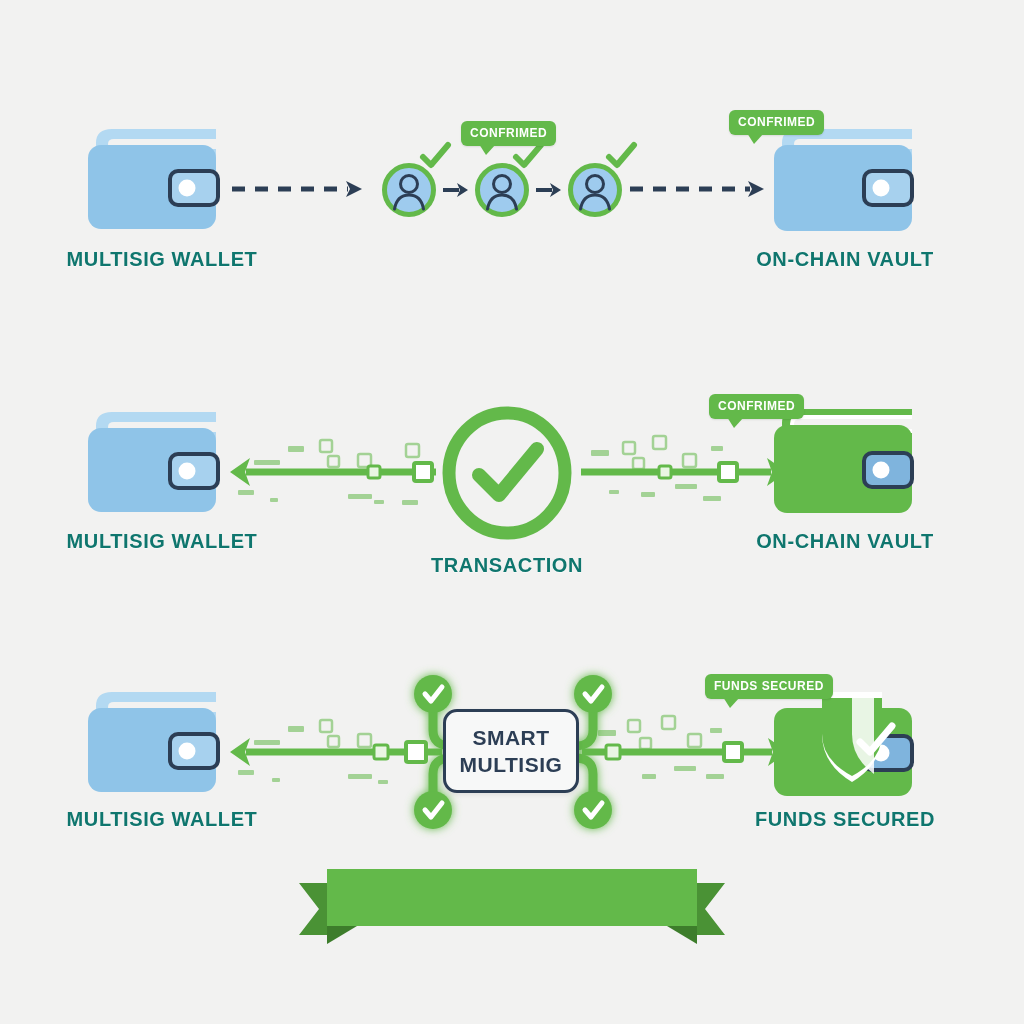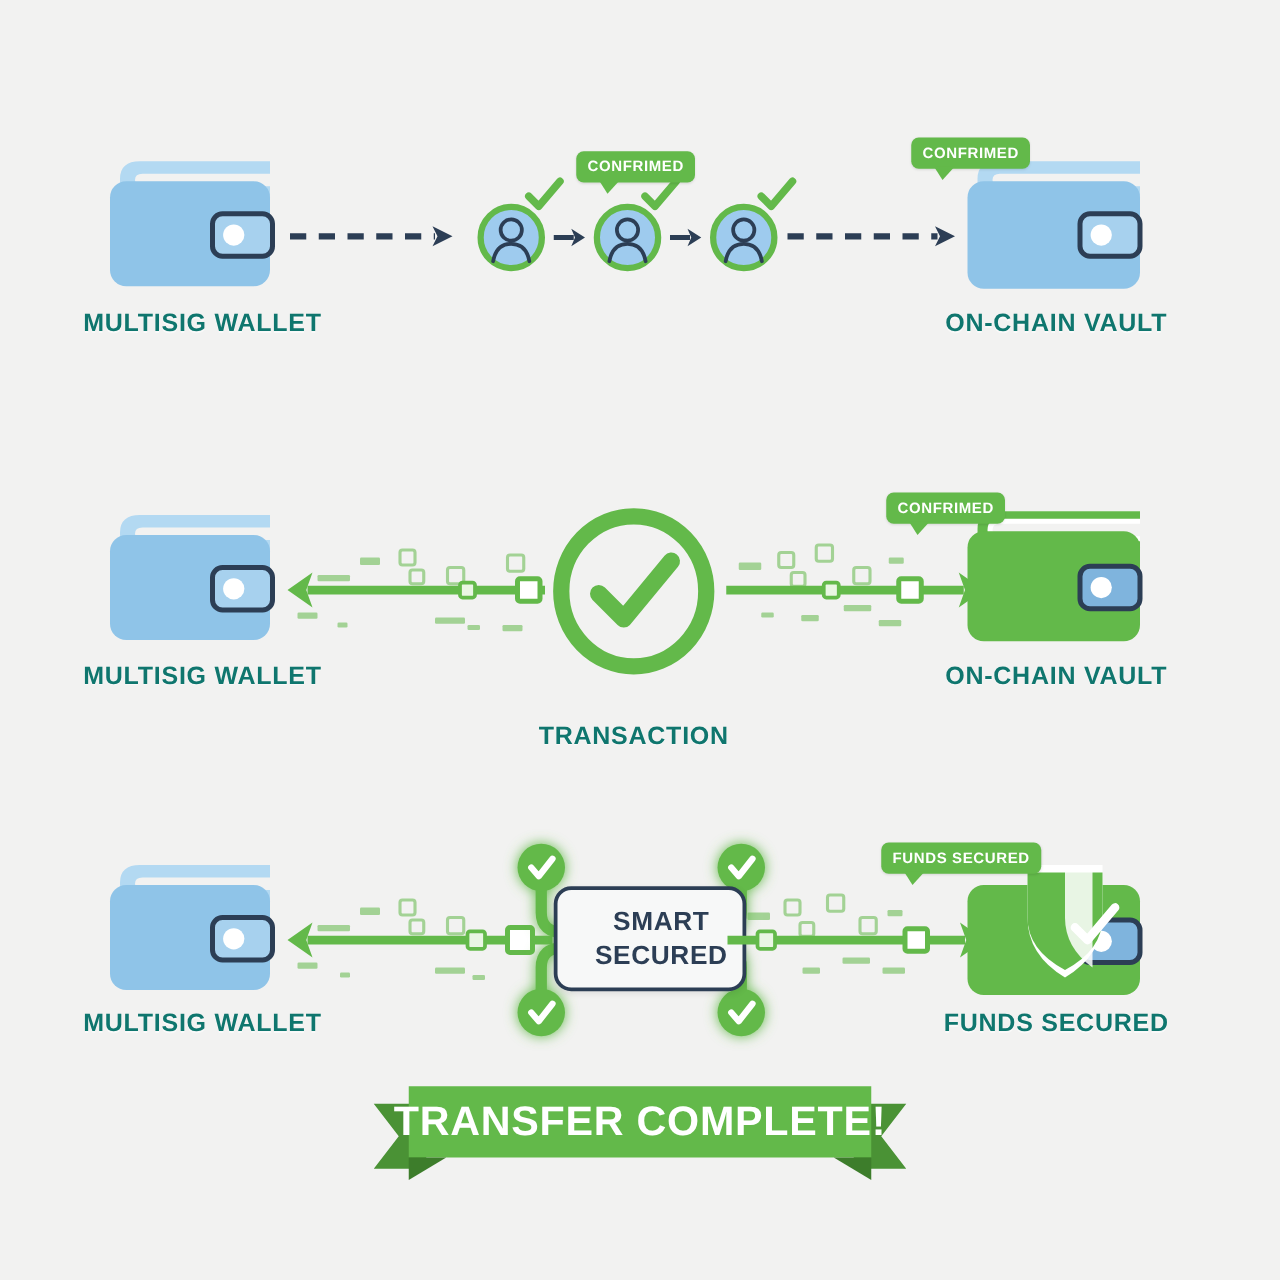--- a/index.html
+++ b/index.html
@@ -74,21 +74,20 @@
     color: #2c3e55;
     font-weight: bold;
     font-size: 21px;
     letter-spacing: 0.5px;
     display: flex;
     align-items: center;
     justify-content: center;
     text-align: center;
     line-height: 27px;
     box-shadow: 0 2px 5px rgba(0,0,0,0.08);
-    padding-left: 18px;
   }
   svg { display: block; overflow: visible; }
   .ribbon-wrap { position: absolute; }
   .ribbon-text {
     position: absolute;
     left: 0; top: 0;
     width: 100%;
     text-align: center;
     color: #ffffff;
     font-weight: bold;
@@ -227,21 +226,21 @@
         <rect x="140" y="34" width="12" height="12" rx="2" fill="#e9f6e3" stroke="#63b94a" stroke-width="3"></rect>
       </svg>
     </div>
 
     <div class="node" style="left:437px; top:405px;">
       <svg width="140" height="136" viewBox="0 0 140 136">
         <ellipse cx="70" cy="68" rx="58" ry="60" fill="none" stroke="#63b94a" stroke-width="13"></ellipse>
         <path d="M42 70 L62 90 L100 44" fill="none" stroke="#63b94a" stroke-width="14" stroke-linecap="round" stroke-linejoin="round"></path>
       </svg>
     </div>
-    <div class="label two-line" style="left:507px; top:576px;">
+    <div class="label two-line" style="left:507px; top:552px;">
       <div>TRANSACTION</div>
     </div>
 
     <div class="node" style="left:575px; top:432px;">
       <svg width="215" height="76" viewBox="0 0 215 76">
         <g opacity="0.55" fill="#63b94a">
           <rect x="16" y="18" width="18" height="6" rx="1"></rect>
           <rect x="48" y="10" width="12" height="12" rx="2" fill="none" stroke="#63b94a" stroke-width="2.5"></rect>
           <rect x="78" y="4" width="13" height="13" rx="2" fill="none" stroke="#63b94a" stroke-width="2.5"></rect>
           <rect x="58" y="26" width="11" height="11" rx="2" fill="none" stroke="#63b94a" stroke-width="2.5"></rect>
@@ -331,21 +330,21 @@
           <path d="M180 22 L186 29 L197 15"></path>
           <path d="M20 138 L26 145 L37 131"></path>
           <path d="M180 138 L186 145 L197 131"></path>
         </g>
       </svg>
     </div>
 
     <div class="sc-box" style="left:443px; top:709px; width:130px; height:78px;">
       <div>
         <div>SMART</div>
-        <div>SECURED</div>
+        <div>MULTISIG</div>
       </div>
     </div>
 
     <div class="node" style="left:578px; top:712px;">
       <svg width="212" height="76" viewBox="0 0 212 76">
         <g opacity="0.55" fill="#63b94a">
           <rect x="20" y="18" width="18" height="6" rx="1"></rect>
           <rect x="50" y="8" width="12" height="12" rx="2" fill="none" stroke="#63b94a" stroke-width="2.5"></rect>
           <rect x="84" y="4" width="13" height="13" rx="2" fill="none" stroke="#63b94a" stroke-width="2.5"></rect>
           <rect x="62" y="26" width="11" height="11" rx="2" fill="none" stroke="#63b94a" stroke-width="2.5"></rect>
@@ -379,16 +378,15 @@
   </div>
 
   <div class="ribbon-wrap" style="left:283px; top:852px; width:458px; height:92px;">
     <svg width="458" height="92" viewBox="0 0 458 92">
       <path d="M16 31 L58 31 L58 83 L16 83 L36 57 Z" fill="#4a9235"></path>
       <path d="M442 31 L400 31 L400 83 L442 83 L422 57 Z" fill="#4a9235"></path>
       <path d="M44 17 L414 17 L414 74 L44 74 Z" fill="#63b94a"></path>
       <path d="M44 74 L74 74 L44 92 Z" fill="#3d7d2b"></path>
       <path d="M414 74 L384 74 L414 92 Z" fill="#3d7d2b"></path>
     </svg>
-    <div class="ribbon-text" style="top:26px;">TRANSFER COMPLETE!</div>
   </div>
 
 </div>
 
 </body></html>

